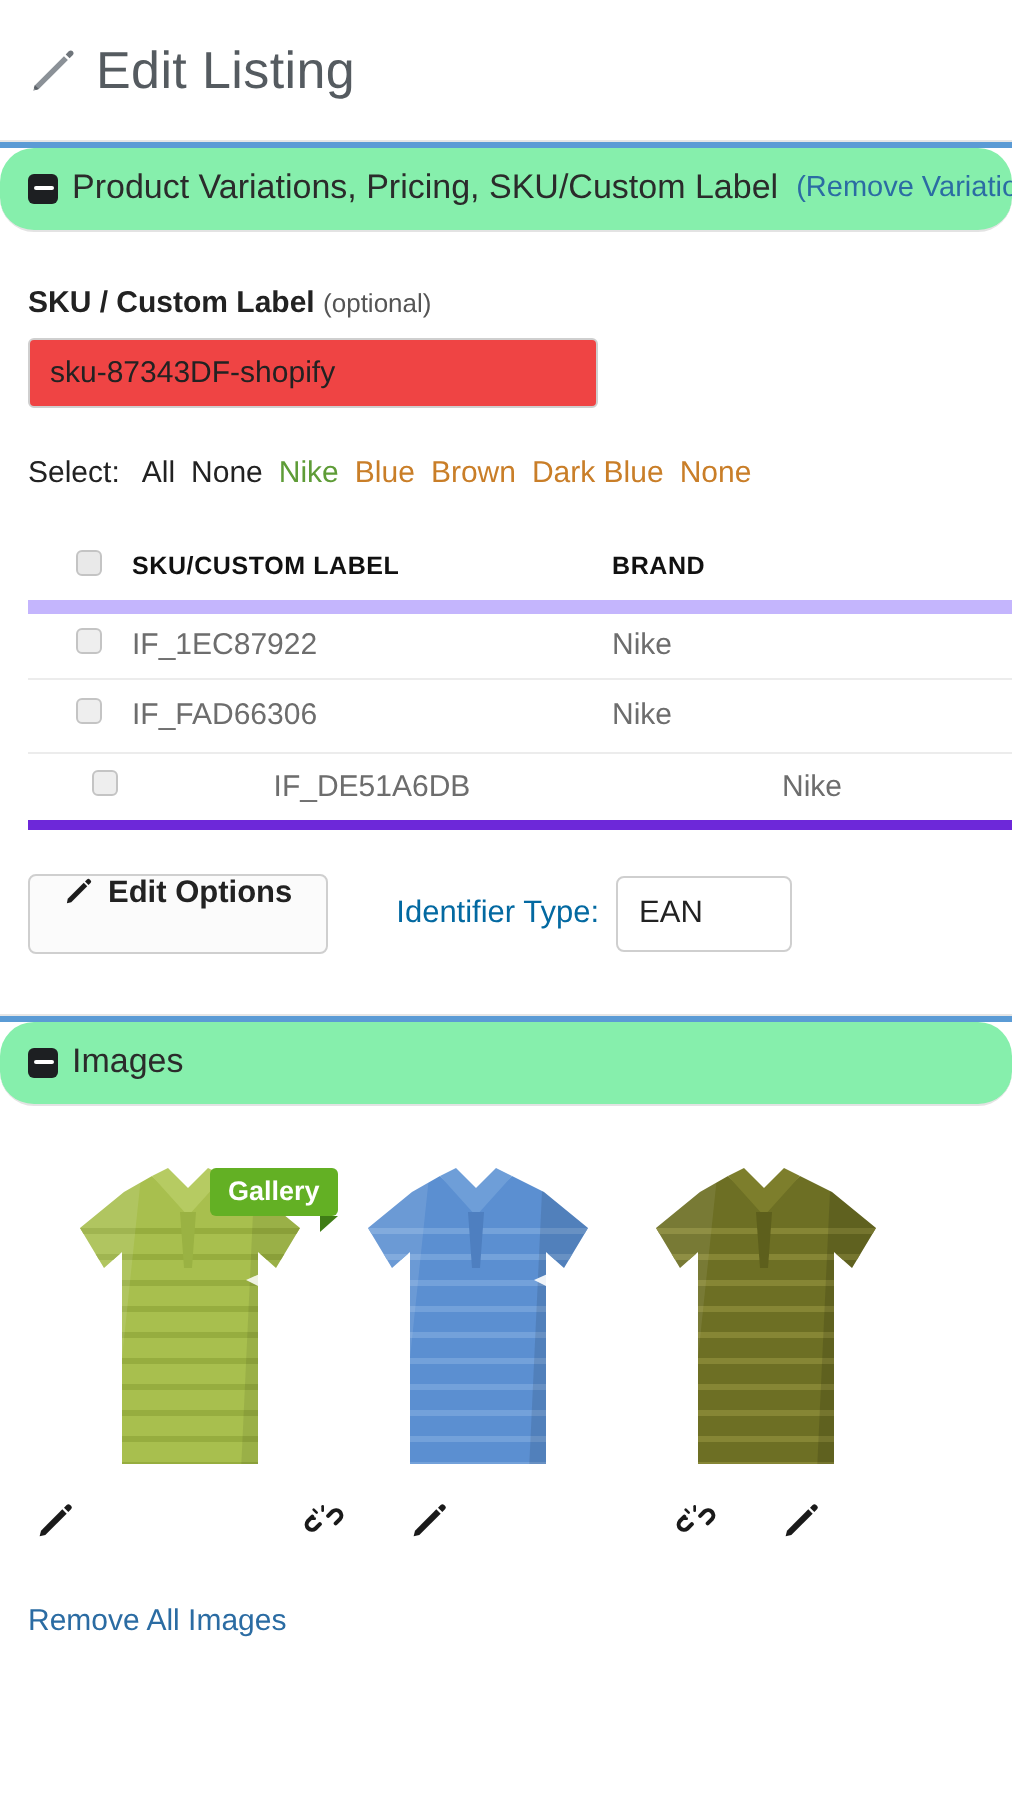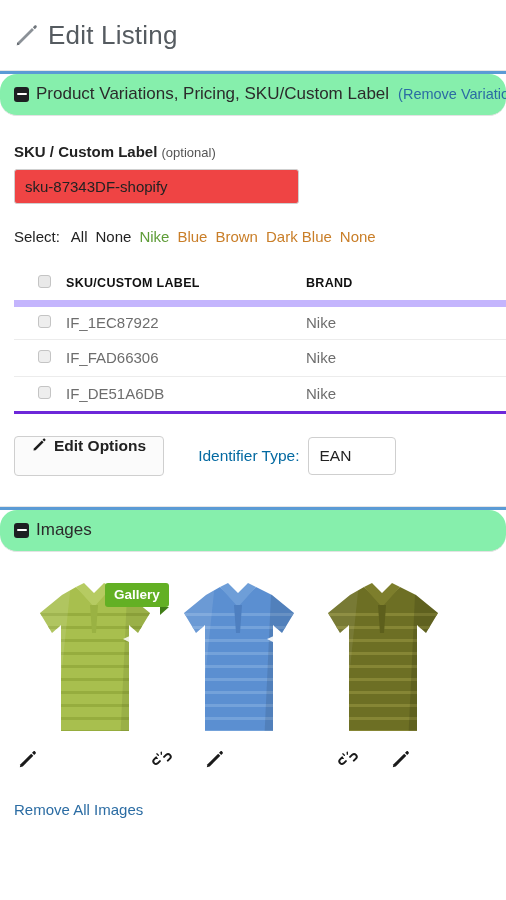--- a/index.html
+++ b/index.html
@@ -144,21 +144,21 @@
     color: #111;
     font-weight: bold;
     border-bottom: 7px solid #c4b5fd;
   }
   table.variations tbody td {
     height: 36.5px;
     border-bottom: 1px solid #ececec;
     font-size: 15px;
     color: #6d6d6d;
   }
-  table.variations tbody tr:last-child td { border-bottom: 3px solid #6d28d9; }
+  table.variations tbody tr:last-child td { border-bottom: 5px solid #6d28d9; text-align: center; }
   td.brand { color: #5e9c37; }
 
   .cb {
     width: 13px; height: 13px;
     border: 1px solid #c4c4c4;
     border-radius: 3px;
     background: #eeeeee;
     display: inline-block;
     margin-left: 24px;
   }

